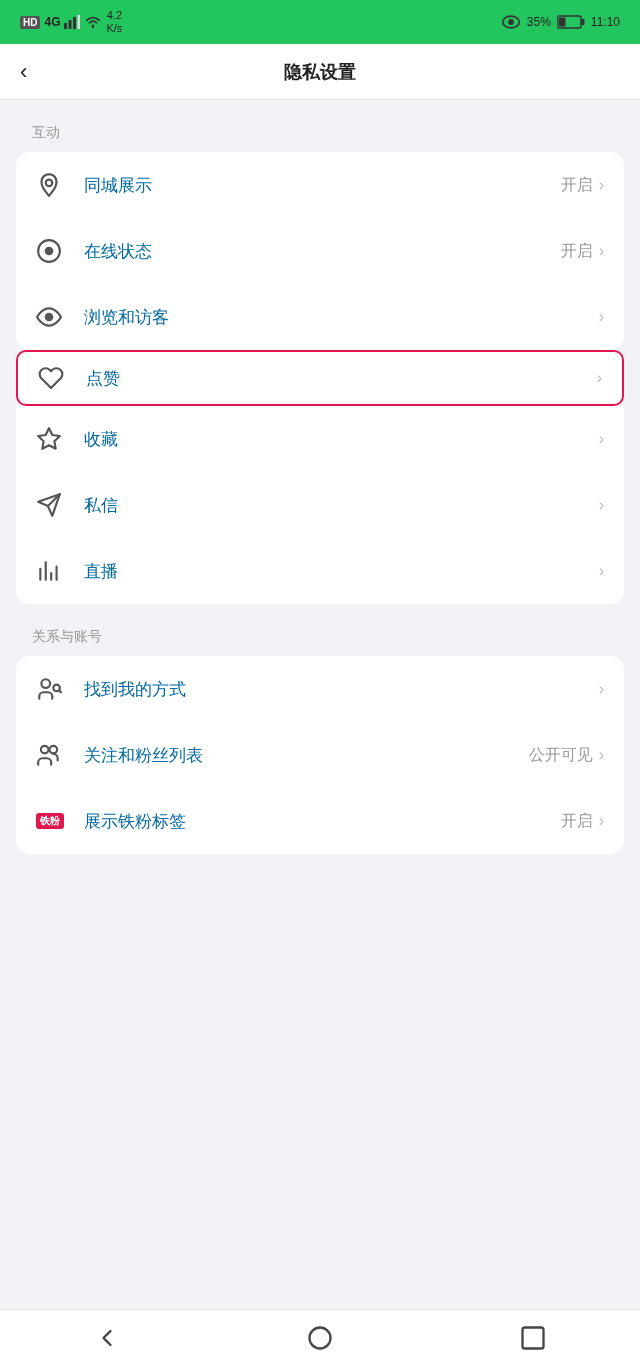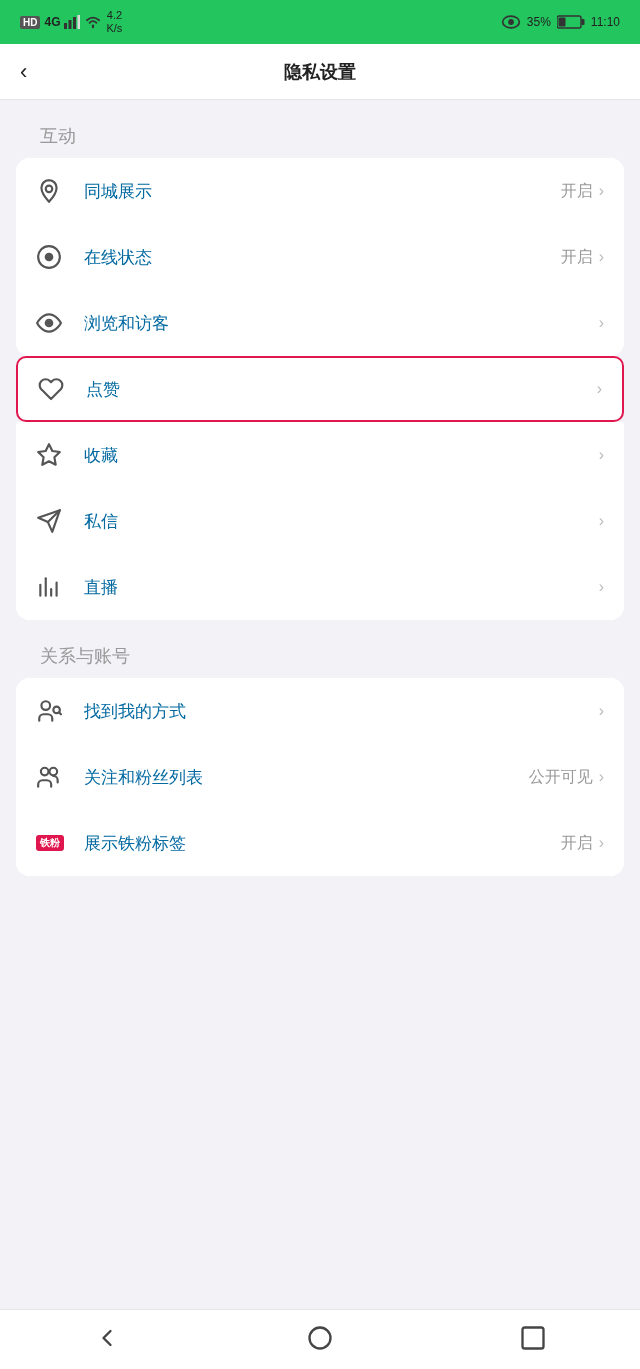--- a/index.html
+++ b/index.html
@@ -58,23 +58,23 @@
       font-size: 18px;
       font-weight: 600;
       color: #222;
     }
 
     
     .section {
       margin-top: 24px;
     }
     .section-title {
-      font-size: 18px;
+      font-size: 14px;
       color: #999;
-      padding: 0 24px 10px 40px;
+      padding: 0 24px 10px 32px;
     }
     .section-card {
       background: #fff;
       border-radius: 14px;
       margin: 0 16px;
       overflow: hidden;
     }
 
     
     .menu-item {
@@ -246,21 +246,21 @@
         </svg>
       </div>
       <span class="menu-label">浏览和访客</span>
       <span class="menu-value"></span>
       <span class="menu-chevron">›</span>
     </div>
 
   </div>
 
   <div style="margin: 0; padding: 0;">
-    <div class="menu-item highlighted" style="height:66px;">
+    <div class="menu-item highlighted" style="height:56px;">
       <div class="menu-icon">
         <svg viewBox="0 0 24 24" fill="none" stroke="#555" stroke-width="2" stroke-linecap="round" stroke-linejoin="round">
           <path d="M20.84 4.61a5.5 5.5 0 0 0-7.78 0L12 5.67l-1.06-1.06a5.5 5.5 0 0 0-7.78 7.78l1.06 1.06L12 21.23l7.78-7.78 1.06-1.06a5.5 5.5 0 0 0 0-7.78z"></path>
         </svg>
       </div>
       <span class="menu-label">点赞</span>
       <span class="menu-value"></span>
       <span class="menu-chevron">›</span>
     </div>
   </div>

